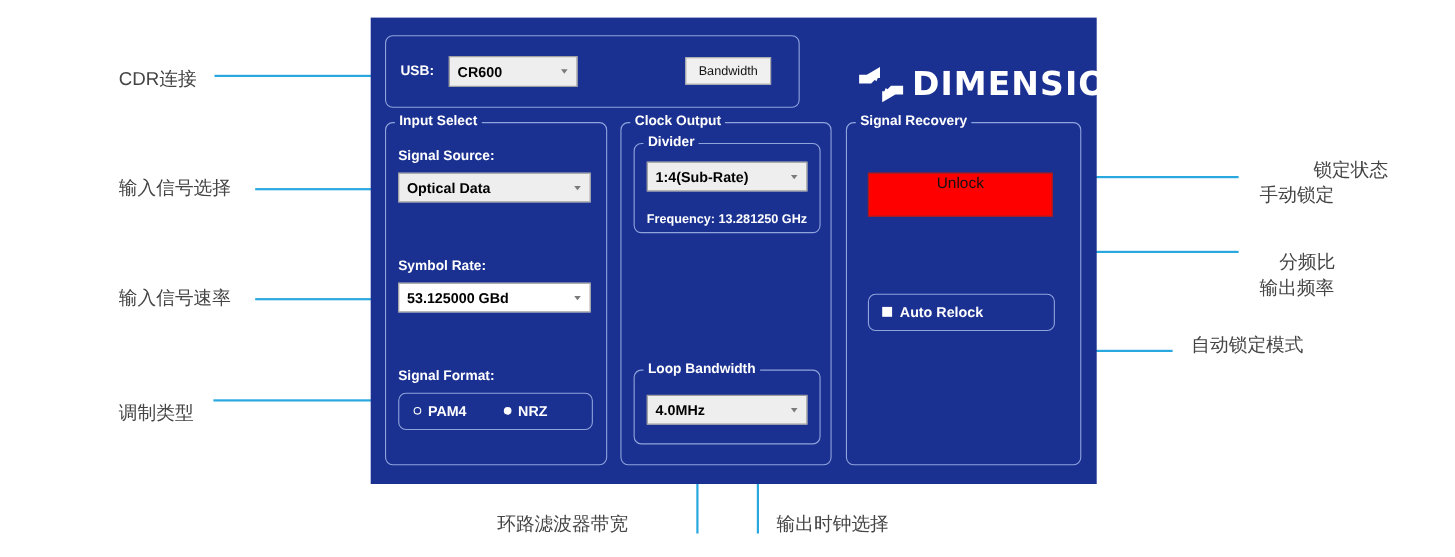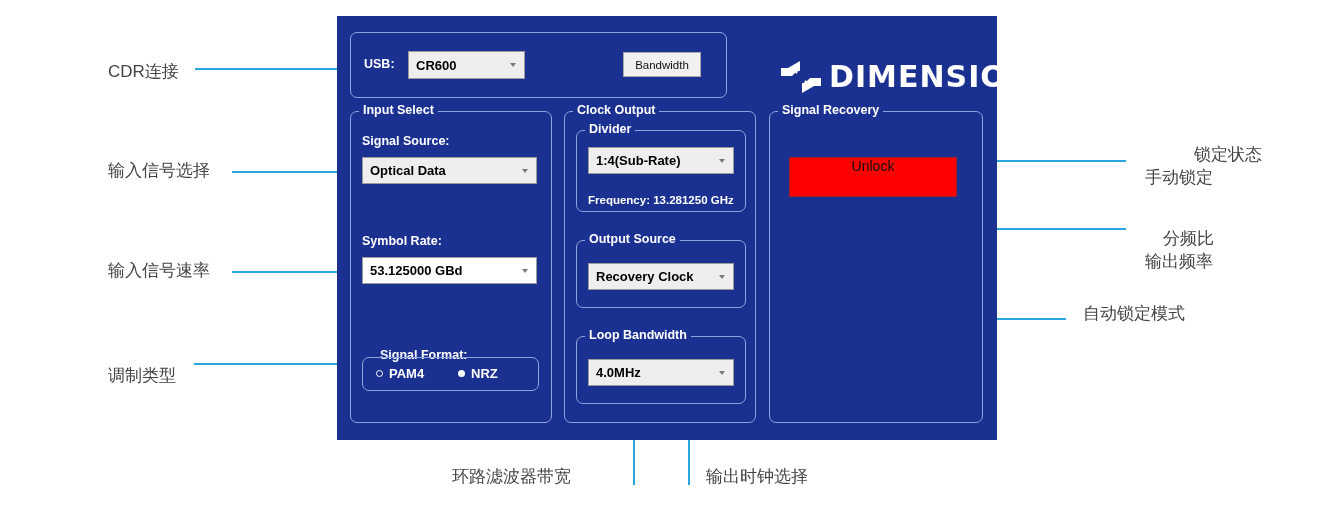--- a/index.html
+++ b/index.html
@@ -213,21 +213,21 @@
       <span>Optical Data</span>
       <span class="arrow"></span>
     </div>
 
     <div class="lbl" style="left:11px;top:122px;">Symbol Rate:</div>
     <div class="combo white" style="left:11px;top:145px;width:175px;height:27px;">
       <span>53.125000 GBd</span>
       <span class="arrow"></span>
     </div>
 
-    <div class="lbl" style="left:11px;top:236px;margin-left:18px;">Signal Format:</div>
+    <div class="lbl" style="left:11px;top:222px;">Signal Format:</div>
     <div class="gbox" style="left:11px;top:245px;width:175px;height:32px;">
       <div class="radio" style="left:13px;top:8px;">
         <span class="dot ring"></span>
         <span>PAM4</span>
       </div>
       <div class="radio" style="left:95px;top:8px;">
         <span class="dot full"></span>
         <span>NRZ</span>
       </div>
     </div>
@@ -238,39 +238,38 @@
 
     <div class="gbox" style="left:11px;top:18px;width:168px;height:80px;">
       <div class="gtitle">Divider</div>
       <div class="combo" style="left:11px;top:16px;width:146px;height:27px;">
         <span>1:4(Sub-Rate)</span>
         <span class="arrow"></span>
       </div>
       <div class="freq" style="left:11px;top:51px;margin-top:12px;">Frequency: 13.281250 GHz</div>
     </div>
 
-    <div class="gbox" style="left:11px;top:128px;width:168px;height:66px;">
-      <div class="gtitle">Output Source</div>
-      <div class="combo" style="left:11px;top:22px;width:146px;height:27px;">
-        <span>Recovery Clock</span>
-        <span class="arrow"></span>
-      </div>
-    </div>
 
     <div class="gbox" style="left:11px;top:224px;width:168px;height:66px;">
       <div class="gtitle">Loop Bandwidth</div>
       <div class="combo" style="left:11px;top:22px;width:146px;height:27px;">
         <span>4.0MHz</span>
         <span class="arrow"></span>
       </div>
     </div>
   </div>
 
   <div class="gbox" style="left:432px;top:95px;width:212px;height:310px;">
     <div class="gtitle">Signal Recovery</div>
 
     <div class="statusbtn" style="left:19px;top:45px;width:168px;height:40px;">
       <span>Unlock</span>
     </div>
 
+    <div class="gbox" style="left:19px;top:155px;width:168px;height:32px;">
+      <div class="check" style="left:12px;top:8px;">
+        <span class="box"></span>
+        <span>Auto Relock</span>
+      </div>
+    </div>
   </div>
 
 </div>
 
 </body></html>

